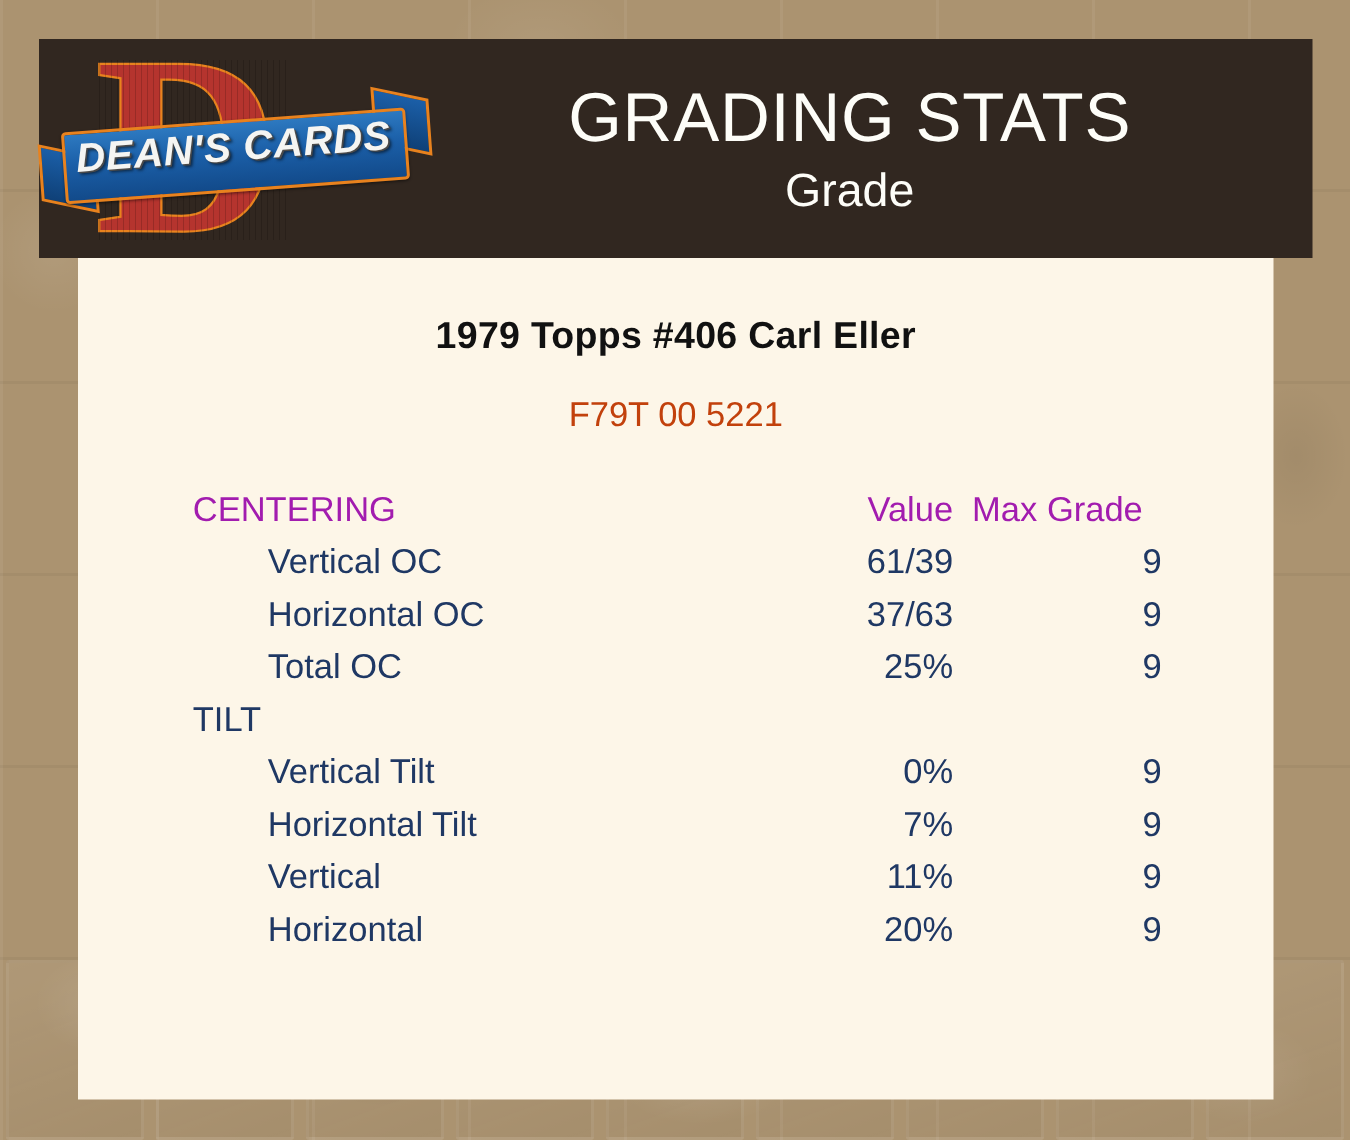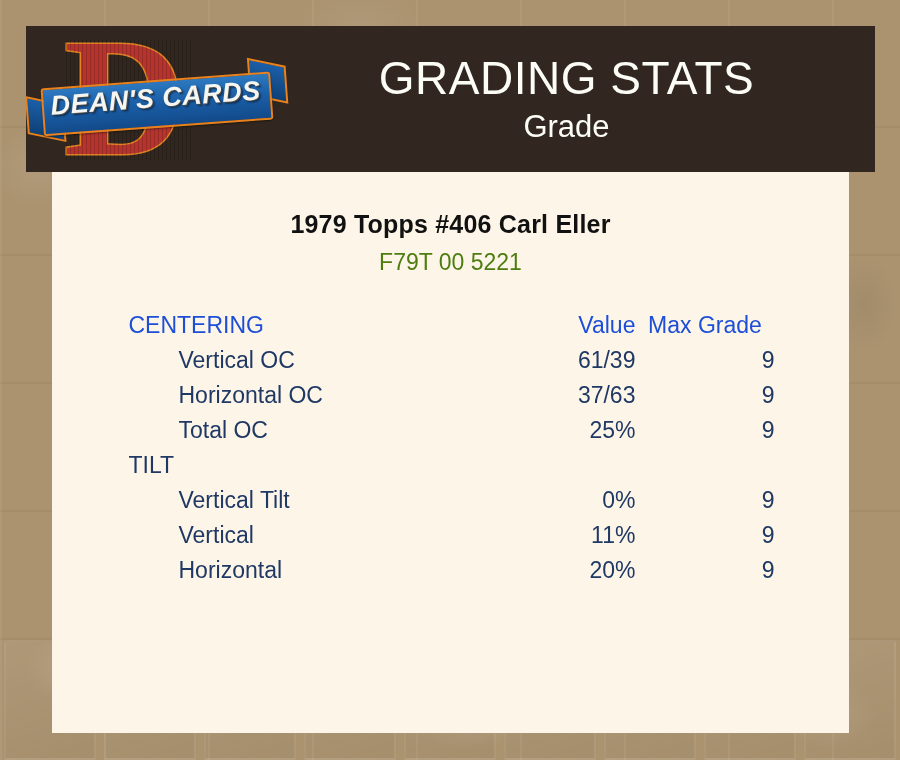--- a/index.html
+++ b/index.html
@@ -173,24 +173,24 @@
   .card-title {
     text-align: center;
     color: #111111;
     font-size: 25px;
     font-weight: bold;
     margin-top: 38px;
     letter-spacing: .2px;
   }
   .card-serial {
     text-align: center;
-    color: #4d7c0f;
+    color: #c2410c;
     font-size: 23px;
     font-weight: normal;
-    margin-top: 10px;
+    margin-top: 24px;
   }
 
   
   .stats {
     margin: 32px auto 0 auto;
     width: 660px;
     border-collapse: collapse;
     color: #1f3864;
   }
   .stats td, .stats th {
@@ -200,21 +200,21 @@
     font-size: 23px;
     font-weight: normal;
   }
   .col-label { width: 356px; text-align: left; }
   .col-value { width: 152px; text-align: right; }
   .col-grade { width: 152px; text-align: right; }
 
   .hdr-label, .hdr-value, .hdr-grade {
     font-weight: bold;
     font-size: 23px;
-    color: #1d4ed8;
+    color: #a21caf;
     margin-top: 19px;
   }
   .hdr-label { text-align: left; padding-left: 8px !important; }
   .hdr-value { text-align: right; }
   .hdr-grade { text-align: center; padding-right: 6px !important; }
 
   .section-name {
     font-weight: bold;
     text-align: left;
     padding-left: 8px !important;
@@ -296,20 +296,25 @@
       <tr>
         <td class="col-label section-name">TILT</td>
         <td class="col-value"></td>
         <td class="col-grade"></td>
       </tr>
       <tr>
         <td class="col-label row-label">Vertical Tilt</td>
         <td class="col-value row-value">0%</td>
         <td class="col-grade row-grade">9</td>
       </tr>
+      <tr>
+        <td class="col-label row-label">Horizontal Tilt</td>
+        <td class="col-value row-value">7%</td>
+        <td class="col-grade row-grade">9</td>
+      </tr>
 
       <tr>
         <td class="col-label row-label">Vertical</td>
         <td class="col-value row-value">11%</td>
         <td class="col-grade row-grade">9</td>
       </tr>
       <tr>
         <td class="col-label row-label">Horizontal</td>
         <td class="col-value row-value">20%</td>
         <td class="col-grade row-grade">9</td>

